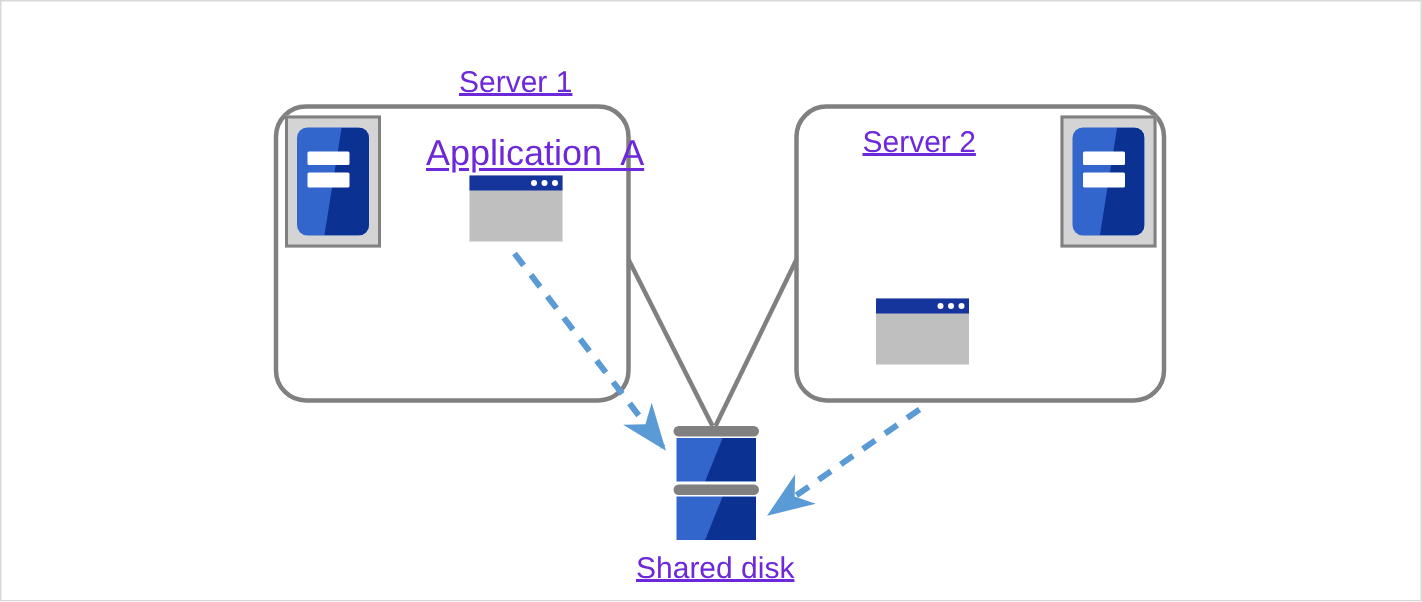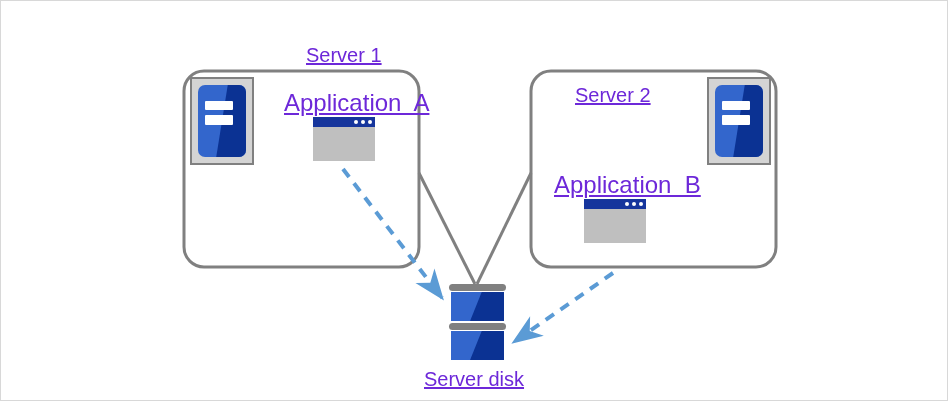--- a/index.html
+++ b/index.html
@@ -184,36 +184,35 @@
   <div class="label label-server" style="left:574px; top:44px;margin-top:40px;">Server 2</div>
 
   <div class="server-icon" style="left:706px; top:76px; width:64px; height:88px;">
     <div class="body">
       <div class="shade"></div>
       <div class="slot slot-1"></div>
       <div class="slot slot-2"></div>
     </div>
   </div>
 
-  <div class="label label-app" style="left:553px; top:172px;">Application  B</div>
 
   <div class="app-window" style="left:583px; top:198px; width:62px; height:44px;">
     <div class="titlebar">
       <span class="dot"></span>
       <span class="dot"></span>
       <span class="dot"></span>
     </div>
   </div>
 
   <div class="disk-stack" style="left:448px; top:283px; width:57px; height:80px;">
     <div class="disk-bar" style="top:0px;"></div>
     <div class="disk-platter" style="top:8px;">
       <div class="shade"></div>
     </div>
     <div class="disk-bar" style="top:39px;"></div>
     <div class="disk-platter" style="top:47px;">
       <div class="shade"></div>
     </div>
   </div>
 
-  <div class="label label-disk" style="left:423px; top:368px;">Server disk</div>
+  <div class="label label-disk" style="left:423px; top:368px;">Shared disk</div>
 
 </div>
 
 </body></html>

